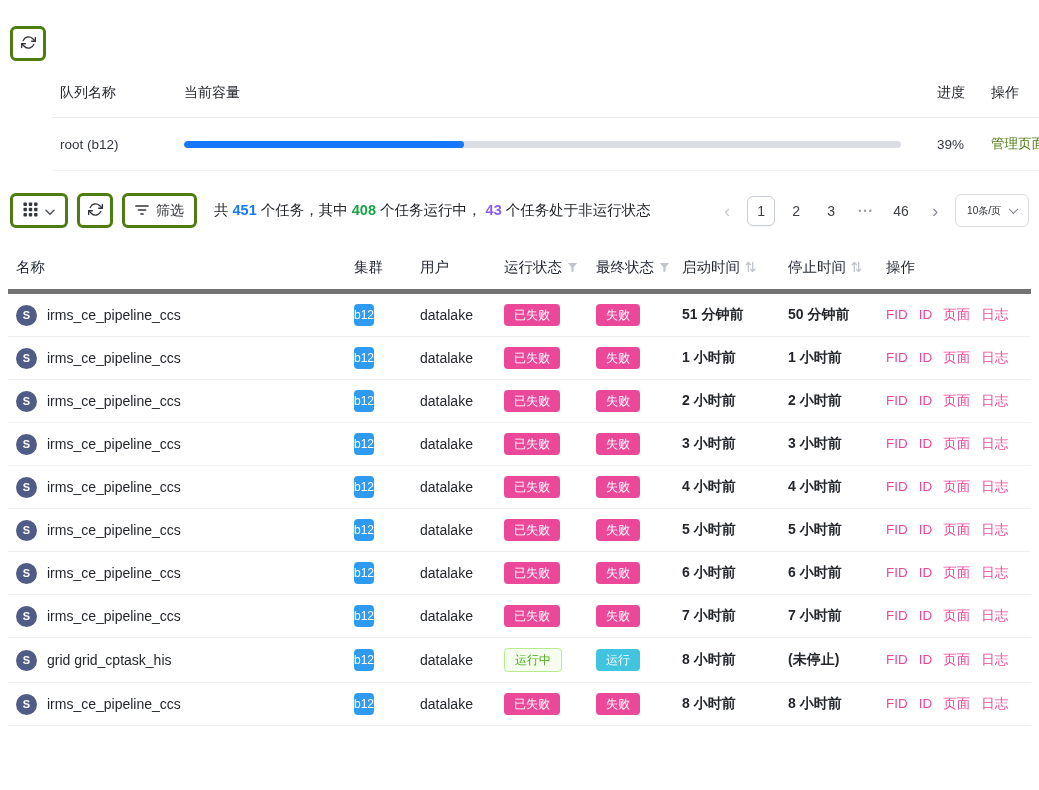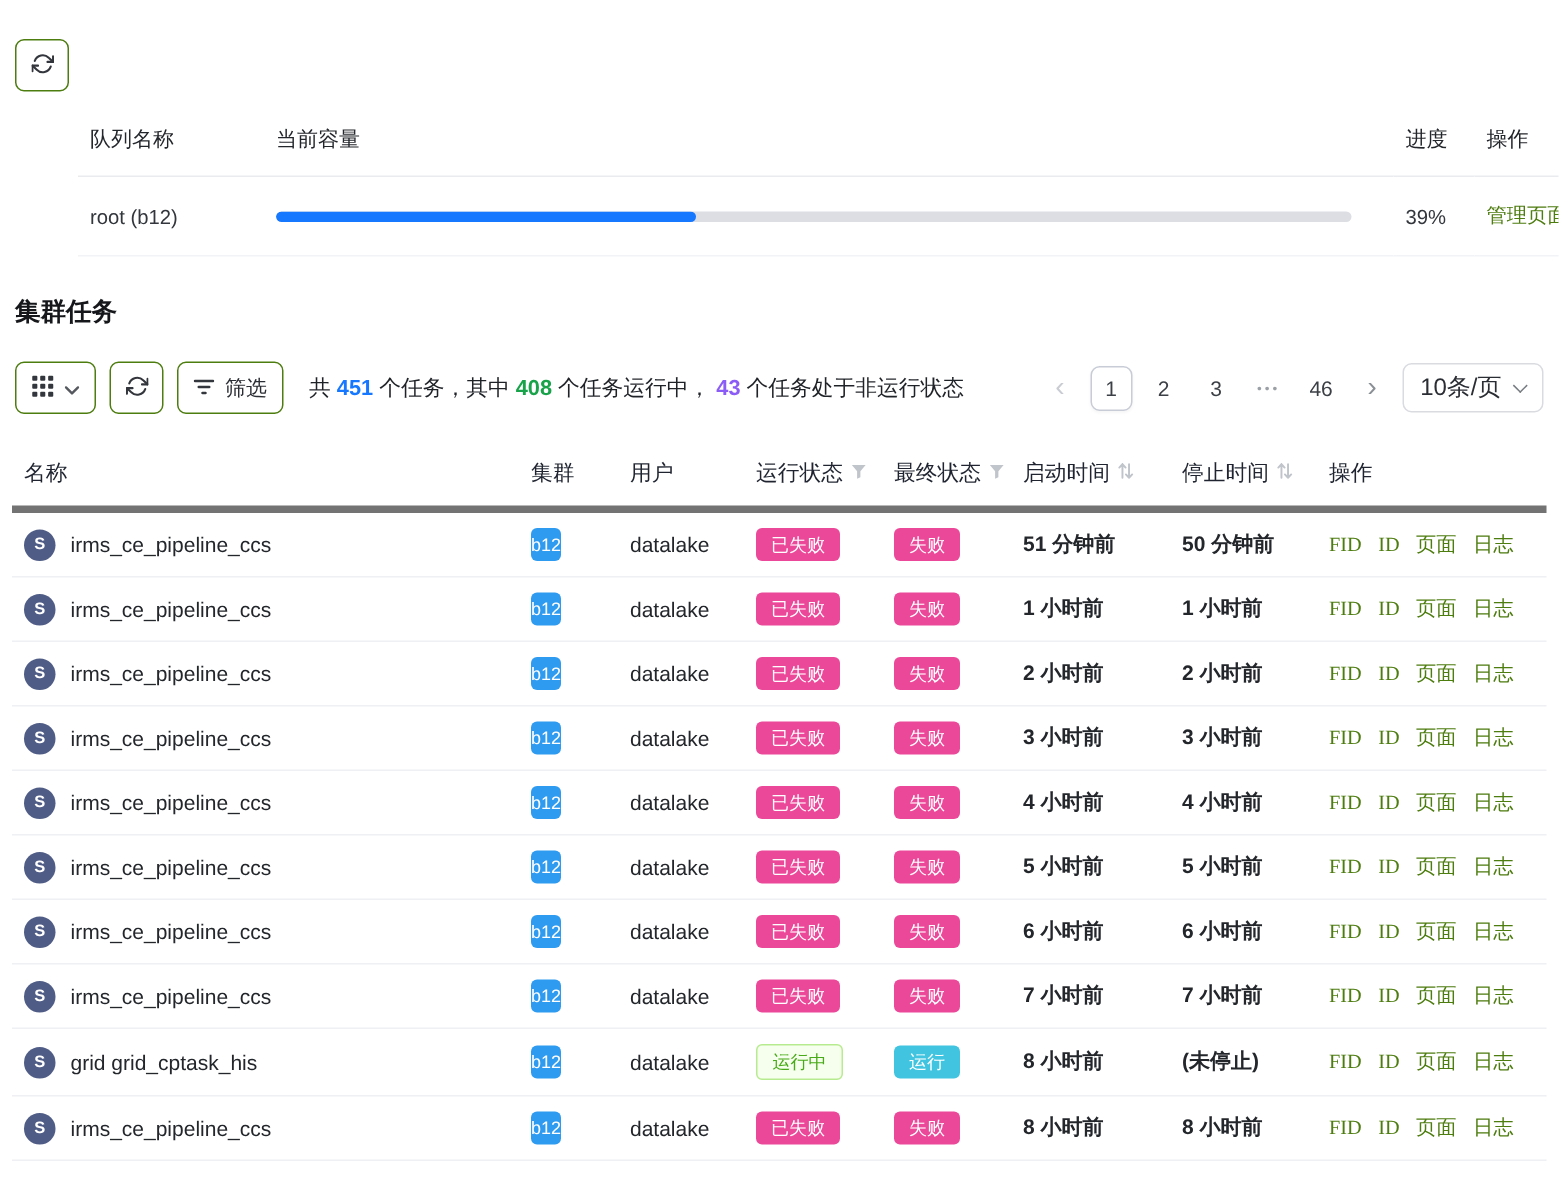--- a/index.html
+++ b/index.html
@@ -8,21 +8,21 @@
     width:1039px;height:790px;overflow:hidden;
     font-family:"Liberation Sans","DejaVu Sans",sans-serif;
     color:#23262b;font-size:14px;
   }
   .page{padding:10px 8px 8px 8px;}
   .section-title{font-size:17px;font-weight:700;color:#15171a;margin:6px 0 0 2px;line-height:22px;}
   a{text-decoration:none;cursor:pointer;}
   .link{color:#4d7c0f;font-size:13.5px;}
 
   
-  .btn{height:35px;border:1px solid #4d7c0f;border-radius:6px;background:#fff;
+  .btn{height:35px;border:3px solid #4d7c0f;border-radius:6px;background:#fff;
        display:inline-flex;align-items:center;justify-content:center;gap:7px;
        padding:0 10px;cursor:pointer;font-size:14px;color:#2a2d33;}
   .icon-btn{width:36px;padding:0;}
   .res-toolbar{margin:16px 2px 4px 2px;}
 
   
   table{border-collapse:collapse;width:100%;table-layout:fixed;}
   .res-table{margin-top:8px;margin-left:44px;}
   .res-table th{font-size:14px;font-weight:500;color:#23262b;text-align:left;
                 padding:15px 8px;border-bottom:1px solid #e9ebef;}
@@ -44,21 +44,21 @@
   .pager{display:flex;align-items:center;gap:7px;margin-left:auto;}
   .pager-pages{display:flex;align-items:center;gap:7px;}
   .page-arrow{width:26px;height:28px;display:inline-flex;align-items:center;justify-content:center;
               font-size:19px;color:#8b9097;cursor:pointer;user-select:none;}
   .page-arrow.disabled{color:#c9ccd2;}
   .page-item{min-width:28px;height:30px;display:inline-flex;align-items:center;justify-content:center;
              font-size:14px;color:#3c4046;cursor:pointer;border-radius:6px;padding:0 4px;}
   .page-item.current{border:1px solid #c8ccd6;background:#fff;box-shadow:0 1px 2px rgba(0,0,0,.04);}
   .page-item.ellipsis{font-size:9px;color:#9aa0a6;letter-spacing:2px;cursor:default;}
   .page-size{height:33px;border:1px solid #d9dbe0;border-radius:6px;background:#fff;
-             display:inline-flex;align-items:center;gap:9px;padding:0 11px;font-size:16px;color:#2a2d33;cursor:pointer;}
+             display:inline-flex;align-items:center;gap:9px;padding:0 11px;font-size:10px;color:#2a2d33;cursor:pointer;}
   .chev-down{width:7px;height:7px;border-right:1.6px solid #777c83;border-bottom:1.6px solid #777c83;
              transform:rotate(45deg) translate(-1px,-1px);}
 
   
   .tasks-table{margin-top:18px;}
   .tasks-table th{font-size:14.5px;font-weight:500;color:#1f2430;text-align:left;
                   padding:12px 8px;border-bottom:5px solid #737373;white-space:nowrap;}
   .th-wrap{display:inline-flex;align-items:center;gap:5px;}
   .tasks-table td{padding:10px 8px;border-bottom:1px solid #eef0f3;font-size:14px;color:#23262b;
                   white-space:nowrap;overflow:hidden;}
@@ -66,21 +66,21 @@
   .avatar{width:21px;height:21px;border-radius:50%;background:#4f5c85;color:#fff;
           display:inline-flex;align-items:center;justify-content:center;
           font-size:11px;font-weight:700;flex:none;}
   .tag-cluster{display:inline-block;background:#2f9bf0;color:#fff;border-radius:4px;
                font-size:12px;line-height:16px;padding:3px 0;}
   .badge{display:inline-block;border-radius:4px;font-size:12px;line-height:16px;padding:3px 10px;}
   .badge-failed{background:#ec4899;color:#fff;}
   .badge-success{background:#f6ffed;color:#49aa19;border:1px solid #b7eb8f;}
   .badge-processing{background:#40c4e0;color:#fff;}
   .time{font-weight:600;color:#14171c;font-size:13.5px;}
-  .ops a{margin-right:11px;font-size:13.5px;color:#4d7c0f;font-family:Liberation Serif, serif;}
+  .ops a{margin-right:11px;font-size:13.5px;color:#ec4899;}
   .ops a:last-child{margin-right:0;}
 </style>
 </head>
 <body>
 
 <div class="page">
 
 
   <div class="res-toolbar">
     <button class="btn icon-btn">
@@ -116,21 +116,20 @@
           <div class="progress-track">
             <div class="progress-fill" style="width: 39%;"></div>
           </div>
         </td>
         <td class="pct">39%</td>
         <td><a class="link">管理页面</a></td>
       </tr>
     </tbody>
   </table>
 
-  <div class="section-title" style="margin-top:26px">集群任务</div>
 
   <div class="tasks-toolbar">
     <button class="btn">
       <span>
         <svg width="15" height="15" viewBox="0 0 15 15" fill="#33363c">
           <rect x="0.5" y="0.5" width="3.4" height="3.4" rx="0.7"></rect>
             <rect x="5.8" y="0.5" width="3.4" height="3.4" rx="0.7"></rect>
             <rect x="11.1" y="0.5" width="3.4" height="3.4" rx="0.7"></rect>
           <rect x="0.5" y="5.8" width="3.4" height="3.4" rx="0.7"></rect>
             <rect x="5.8" y="5.8" width="3.4" height="3.4" rx="0.7"></rect>

